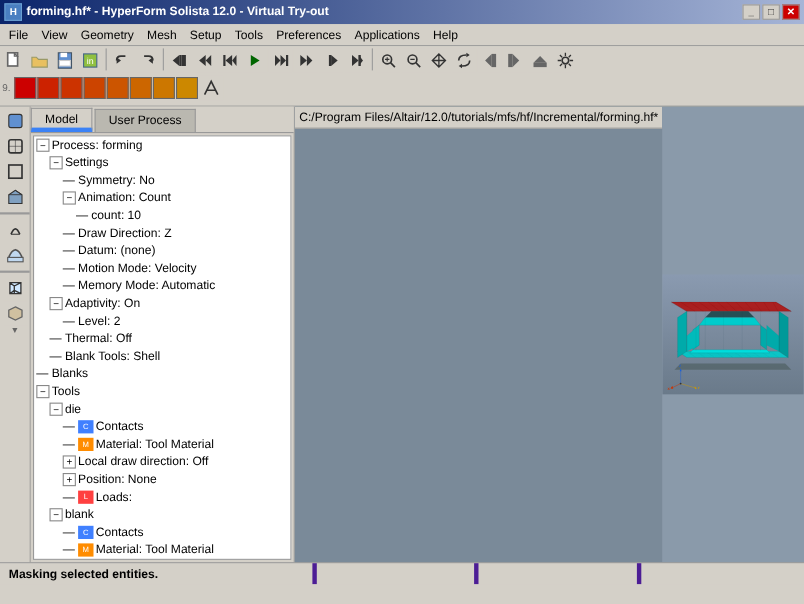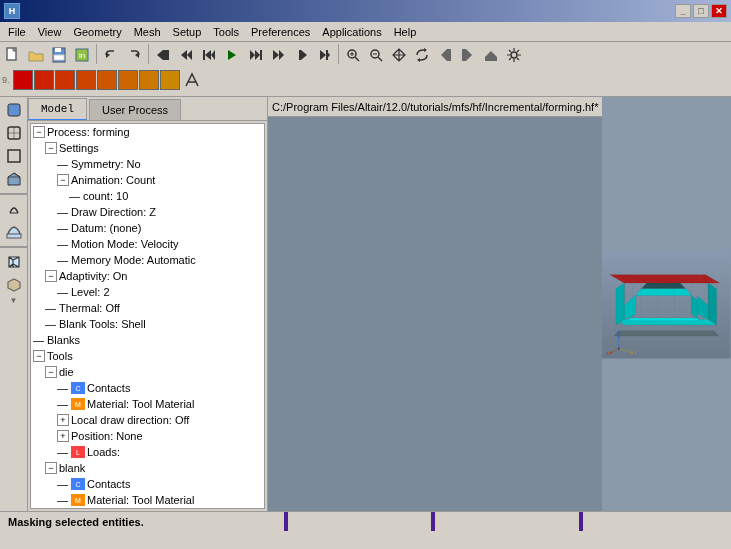--- a/index.html
+++ b/index.html
@@ -96,23 +96,22 @@
       cursor: pointer;
       font-size: 11px;
       border: 1px solid #999;
       border-bottom: none;
       background: #bab8b0;
       margin-right: 2px;
       margin-top: 2px;
     }
     .tab.active {
       background: #d4d0c8;
-      border-bottom: 1px solid #3b82f6;
+      border-bottom: 4px solid #3b82f6;
       margin-top: 1px;
-      font-family: Liberation Mono, monospace;
     }
     
     
     .tree-panel {
       flex: 1;
       overflow-y: auto;
       overflow-x: hidden;
       background: white;
       border: 1px solid #999;
       margin: 2px;
@@ -228,20 +227,21 @@
       display: flex;
       flex: 1;
     }
   </style>
 </head>
 <body>
 
 <div class="title-bar">
   <div class="title-bar-left">
     <div class="title-bar-icon">H</div>
+    <span>forming.hf* - HyperForm Solista 12.0 - Virtual Try-out</span>
   </div>
   <div class="title-bar-buttons">
     <div class="tb-btn">_</div>
     <div class="tb-btn">□</div>
     <div class="tb-btn close">✕</div>
   </div>
 </div>
 
 <div class="menu-bar">
   <div class="menu-item">File</div>

